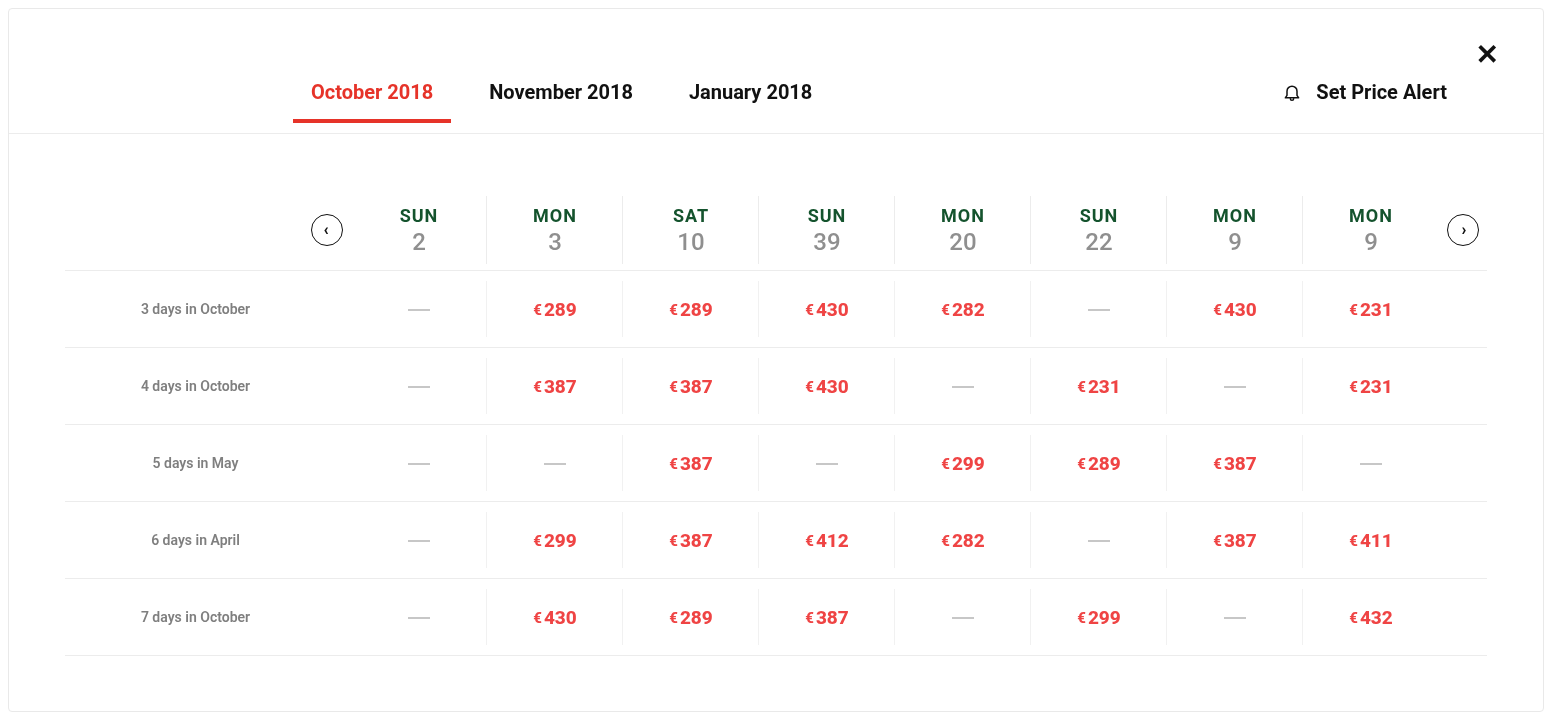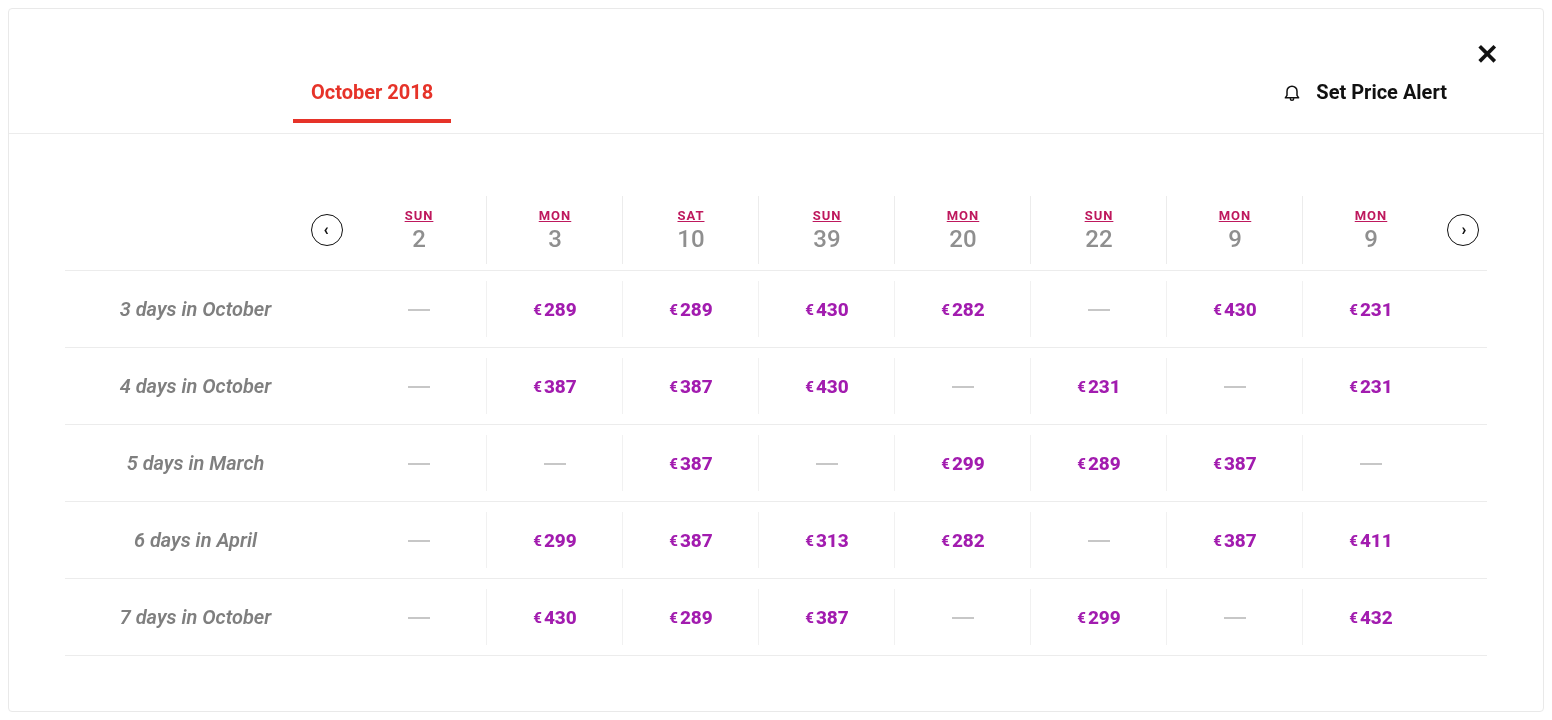--- a/index.html
+++ b/index.html
@@ -115,26 +115,25 @@
     content: "";
     position: absolute;
     right: 0;
     top: 6px;
     bottom: 6px;
     width: 1px;
     background: #ececec;
   }
   .date-head.last::after { display: none; }
   .dow {
-    font-size: 13px;
+    font-size: 18px;
     letter-spacing: 1px;
     font-weight: 700;
-    color: #be185d;
+    color: #14532d;
     text-transform: uppercase;
-    text-decoration: underline;
   }
   .dnum {
     font-size: 24px;
     font-weight: 500;
     color: #8f8f8f;
     margin-top: 2px;
   }
 
   .nav-col {
     width: 40px;
@@ -158,32 +157,31 @@
     font-weight: 900;
     color: #111;
     position: relative;
   }
   .nav-btn.prev span { left: -1px; }
   .nav-btn.next span { left: 1px; }
 
   td.row-label {
     text-align: left;
     padding-left: 24px;
-    font-size: 20px;
+    font-size: 14px;
     font-weight: 600;
     color: #7f7f7f;
     height: 74px;
-    font-style: italic;
   }
 
   td.price-cell {
     height: 74px;
     font-size: 19px;
     font-weight: 800;
-    color: #a21caf;
+    color: #ef4444;
     cursor: pointer;
     position: relative;
   }
   td.price-cell::after {
     content: "";
     position: absolute;
     right: 0;
     top: 10px;
     bottom: 10px;
     width: 1px;
@@ -222,20 +220,22 @@
 </head>
 <body>
 
 <div class="panel">
 
   <div class="close-btn">✕</div>
 
   <div class="tabs-row">
     <div class="month-tabs">
       <div class="month-tab active">October 2018</div>
+      <div class="month-tab">November 2018</div>
+      <div class="month-tab">January 2018</div>
     </div>
     <div class="alert">
       <span class="bell">
         <svg viewBox="0 0 24 24" width="20" height="22" fill="none" stroke="#111" stroke-width="1.8" stroke-linecap="round" stroke-linejoin="round">
           <path d="M18 16v-5a6 6 0 10-12 0v5l-2 3h16l-2-3z"></path>
           <path d="M10 20a2 2 0 004 0"></path>
         </svg>
       </span>
       <span class="alert-label">Set Price Alert</span>
     </div>
@@ -325,39 +325,39 @@
             <td class="price-cell"><span class="cur">€</span><span>387</span></td>
             <td class="price-cell"><span class="cur">€</span><span>387</span></td>
             <td class="price-cell"><span class="cur">€</span><span>430</span></td>
             <td class="price-cell empty"><span class="dash"></span></td>
             <td class="price-cell"><span class="cur">€</span><span>231</span></td>
             <td class="price-cell empty"><span class="dash"></span></td>
             <td class="price-cell last"><span class="cur">€</span><span>231</span></td>
             <td style="border-bottom: 1px solid rgb(236, 236, 236);"></td>
           </tr>
           <tr>
-            <td class="row-label">5 days in March</td>
+            <td class="row-label">5 days in May</td>
             <td style="background: transparent; border-bottom: 1px solid rgb(236, 236, 236); cursor: default;"></td>
             <td class="price-cell empty"><span class="dash"></span></td>
             <td class="price-cell empty"><span class="dash"></span></td>
             <td class="price-cell"><span class="cur">€</span><span>387</span></td>
             <td class="price-cell empty"><span class="dash"></span></td>
             <td class="price-cell"><span class="cur">€</span><span>299</span></td>
             <td class="price-cell"><span class="cur">€</span><span>289</span></td>
             <td class="price-cell"><span class="cur">€</span><span>387</span></td>
             <td class="price-cell last empty"><span class="dash"></span></td>
             <td style="border-bottom: 1px solid rgb(236, 236, 236);"></td>
           </tr>
           <tr>
             <td class="row-label">6 days in April</td>
             <td style="background: transparent; border-bottom: 1px solid rgb(236, 236, 236); cursor: default;"></td>
             <td class="price-cell empty"><span class="dash"></span></td>
             <td class="price-cell"><span class="cur">€</span><span>299</span></td>
             <td class="price-cell"><span class="cur">€</span><span>387</span></td>
-            <td class="price-cell"><span class="cur">€</span><span>313</span></td>
+            <td class="price-cell"><span class="cur">€</span><span>412</span></td>
             <td class="price-cell"><span class="cur">€</span><span>282</span></td>
             <td class="price-cell empty"><span class="dash"></span></td>
             <td class="price-cell"><span class="cur">€</span><span>387</span></td>
             <td class="price-cell last"><span class="cur">€</span><span>411</span></td>
             <td style="border-bottom: 1px solid rgb(236, 236, 236);"></td>
           </tr>
           <tr>
             <td class="row-label">7 days in October</td>
             <td style="background: transparent; border-bottom: 1px solid rgb(236, 236, 236); cursor: default;"></td>
             <td class="price-cell empty"><span class="dash"></span></td>

